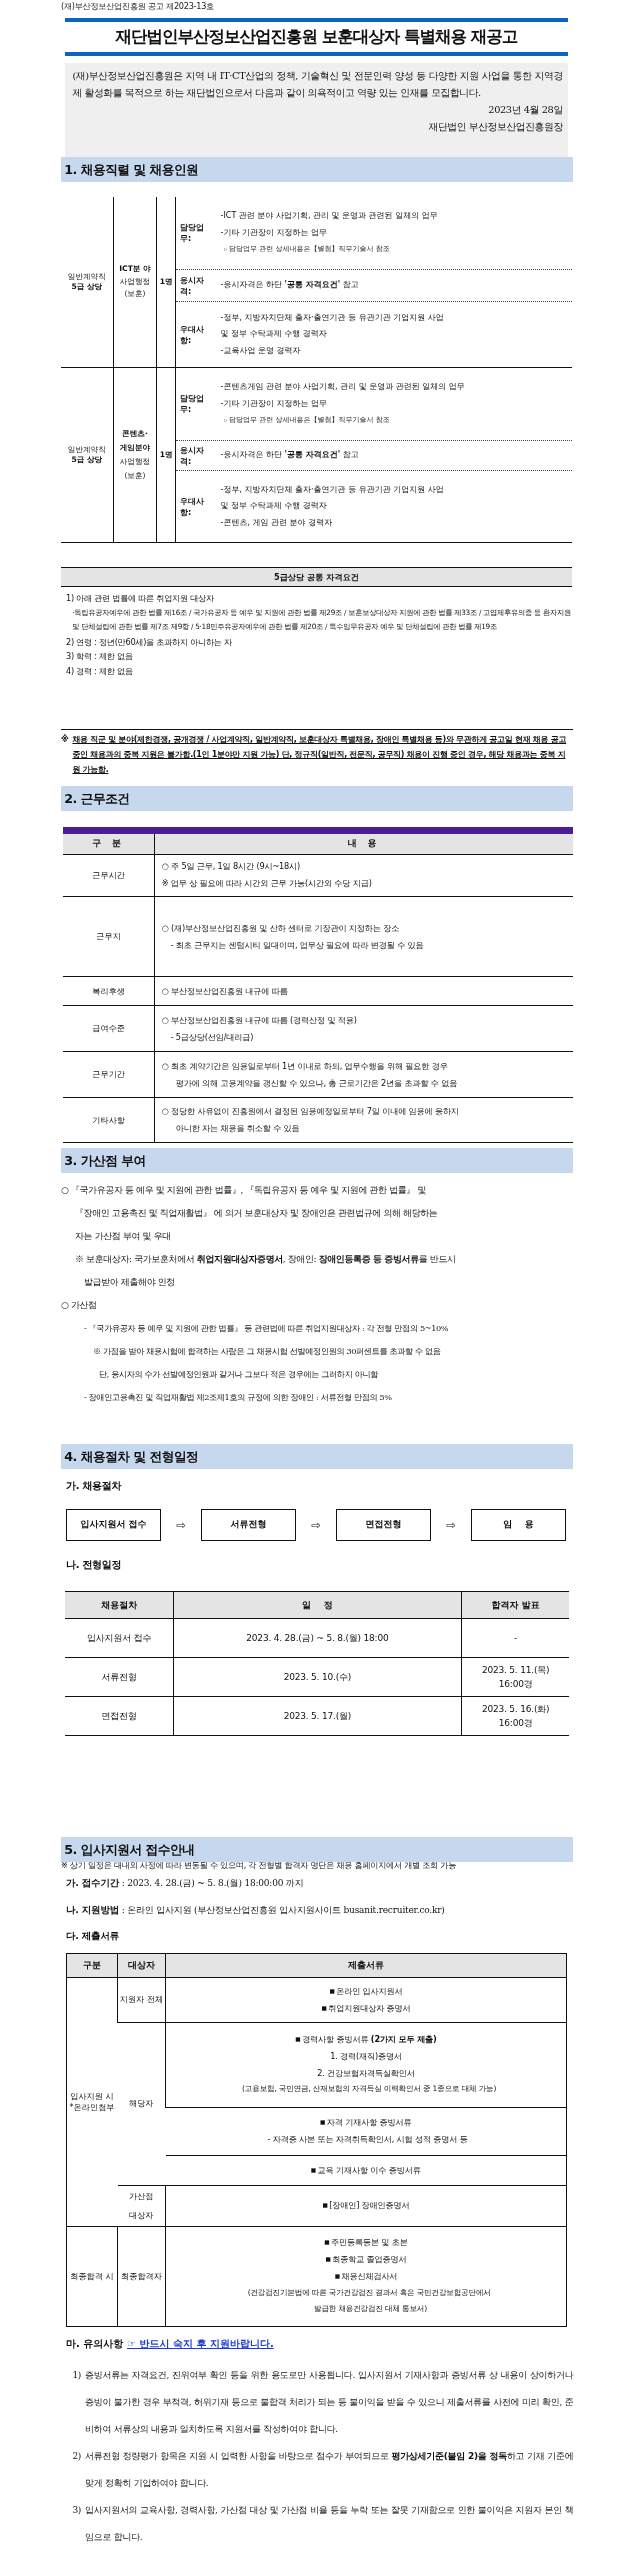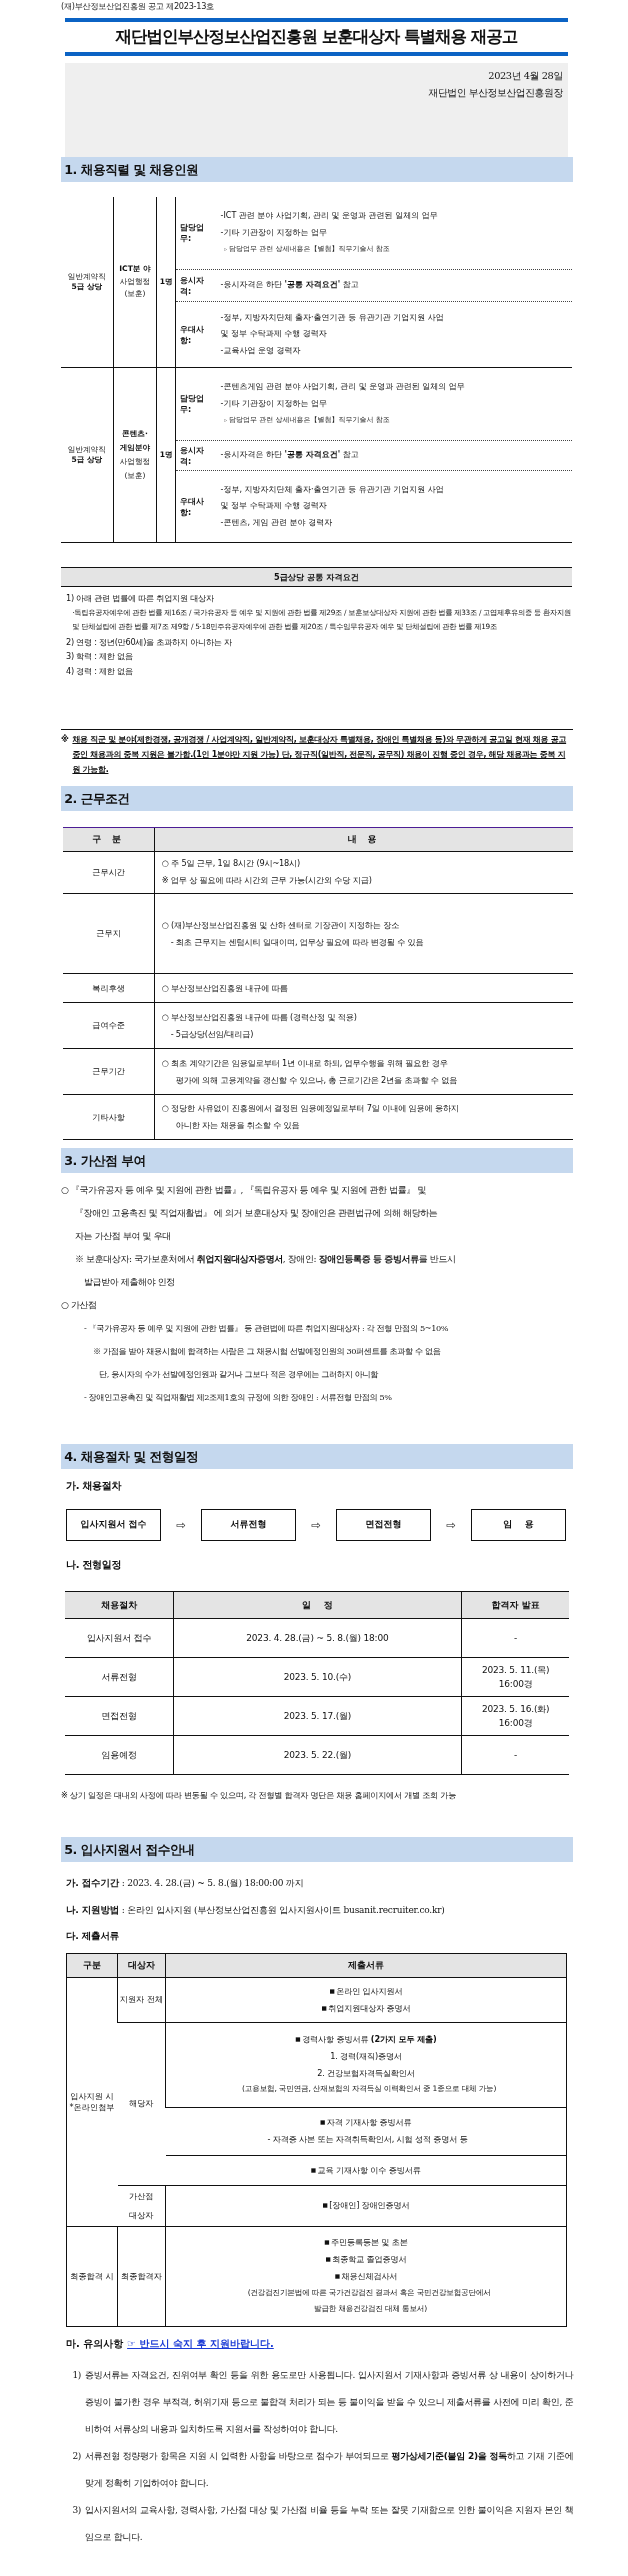--- a/index.html
+++ b/index.html
@@ -26,21 +26,21 @@
   .det .sub { font-size: 7px; padding-left: 3.8px; color: #222; }
   .det .sub::before { content: "▹ "; color: #777; font-size: 5.7px; }
   .common-head { position: absolute; left: 0; top: 567px; width: 511px; height: 19.7px; background: #e4e4e4; border-top: 1px solid #111; border-bottom: 1px solid #111; text-align: center; font-weight: bold; font-size: 8.2px; line-height: 18.4px; }
   .common-list { position: absolute; left: 5px; top: 591px; width: 507px; font-size: 8.2px; line-height: 14.6px; letter-spacing: -0.3px; }
   .common-list .law { font-size: 7.3px; padding-left: 6.3px; line-height: 14.6px; }
   .common-list .blue { color: #1c3bd6; font-weight: bold; }
   .dup-notice { position: absolute; left: 0; top: 729px; width: 512px; border-top: 1.9px double #111; padding-top: 1.9px; font-size: 8px; font-weight: bold; line-height: 15px; letter-spacing: -0.3px; }
   .dup-notice .mark { float: left; width: 11.4px; }
   .dup-notice .txt { margin-left: 11.4px; text-decoration: underline; }
   .t2 { position: absolute; left: 1.9px; width: 510px; font-size: 8.2px; }
-  .t2 th { background: #e4e4e4; border-top: 1px solid #4c1d95; border-bottom: 1px solid #111; height: 23.5px; font-weight: bold; font-size: 9px; letter-spacing: 3.8px; }
+  .t2 th { background: #e4e4e4; border-top: 7px solid #4c1d95; border-bottom: 1px solid #111; height: 23.5px; font-weight: bold; font-size: 9px; letter-spacing: 3.8px; }
   .t2 td, .t2 th { border-left: 0.6px solid #111; }
   .t2 td:first-child, .t2 th:first-child { border-left: none; }
   .t2 td { border-bottom: 1px solid #111; vertical-align: middle; }
   .t2 td.k { text-align: center; width: 92px; }
   .t2 td.v { padding: 3.8px 6.3px; line-height: 17px; letter-spacing: -0.2px; }
   .t2 .ind { padding-left: 9px; }
   .t2 .ind2 { padding-left: 14px; }
   .plus { position: absolute; left: 0; width: 512px; font-family: "DejaVu Serif", "Liberation Serif", serif; font-size: 9px; letter-spacing: -0.4px; }
   .plus p { line-height: 23px; }
   .plus .l2 { padding-left: 14px; }
@@ -84,20 +84,21 @@
 
   <div class="doc-no">(재)부산정보산업진흥원  공고  제2023-13호</div>
 
   <div class="title-wrap">
     <div class="blue-bar"></div>
     <div class="main-title">재단법인부산정보산업진흥원 보훈대상자 특별채용 재공고</div>
     <div class="blue-bar"></div>
   </div>
 
   <div class="intro">
+    <div>(재)부산정보산업진흥원은 지역 내 IT·CT산업의 정책, 기술혁신 및 전문인력 양성 등 다양한 지원 사업을 통한 지역경제 활성화를 목적으로 하는 재단법인으로서 다음과 같이 의욕적이고 역량 있는 인재를 모집합니다.</div>
     <div class="sig">2023년 4월 28일</div>
     <div class="sig">재단법인 부산정보산업진흥원장</div>
   </div>
 
   <div class="sec-head" style="top:157px">1. 채용직렬 및 채용인원</div>
 
   <table class="t1">
     <tbody>
     <tr class="job">
       <td>
@@ -285,29 +286,24 @@
           </td>
         </tr>
     <tr>
           <td>면접전형</td>
           <td>2023. 5. 17.(월)</td>
           <td>
             <div>2023. 5. 16.(화)</div>
             <div>16:00경</div>
           </td>
         </tr>
-    <tr>
-          <td>임용예정</td>
-          <td>2023. 5. 22.(월)</td>
-          <td>-</td>
-        </tr>
   </tbody>
     </table>
 
-  <div class="note-line" style="top:1790px">※ 상기 일정은 대내외 사정에 따라 변동될 수 있으며, 각 전형별 합격자 명단은 채용 홈페이지에서 개별 조회 가능</div>
+  <div class="note-line" style="top:1860px">※ 상기 일정은 대내외 사정에 따라 변동될 수 있으며, 각 전형별 합격자 명단은 채용 홈페이지에서 개별 조회 가능</div>
 
   <div class="sec-head" style="top:1837px">5. 입사지원서 접수안내</div>
   <div class="info-line" style="top:1877px"><b>가. 접수기간</b><span class="serif"> : 2023. 4. 28.(금) ~ 5. 8.(월) 18:00:00 까지</span></div>
   <div class="info-line" style="top:1904px"><b>나. 지원방법</b><span class="serif"> : 온라인 입사지원 (부산정보산업진흥원 입사지원사이트 busanit.recruiter.co.kr)</span></div>
   <div class="info-line" style="top:1930px"><b>다. 제출서류</b></div>
 
   <table class="t4">
     <tbody>
         <tr>
           <th style="width:51px">구분</th>

